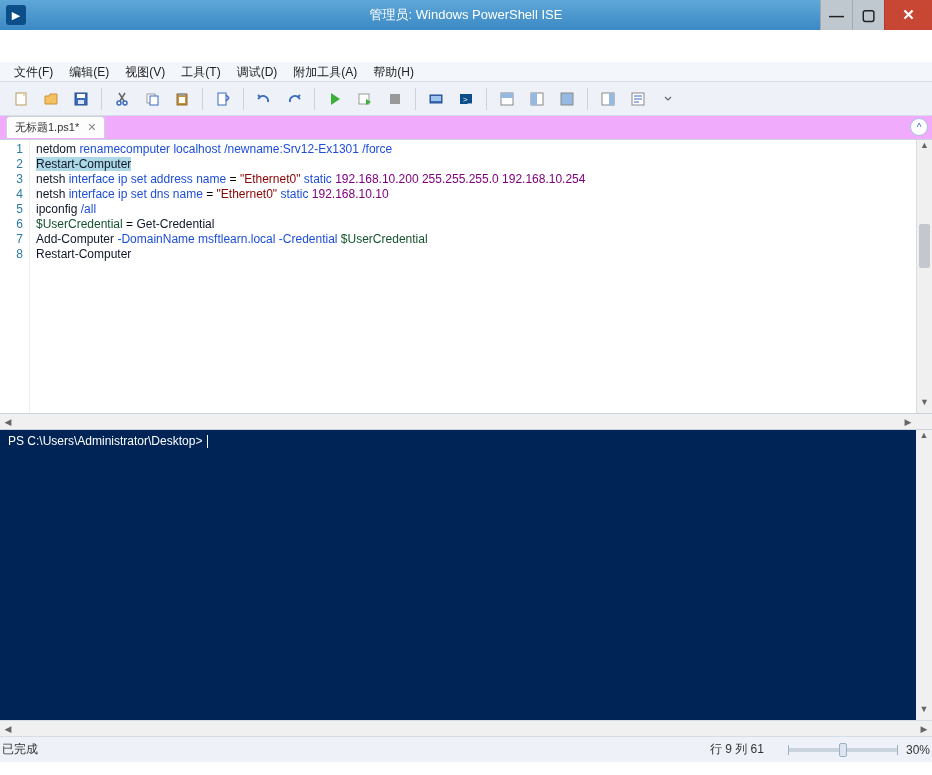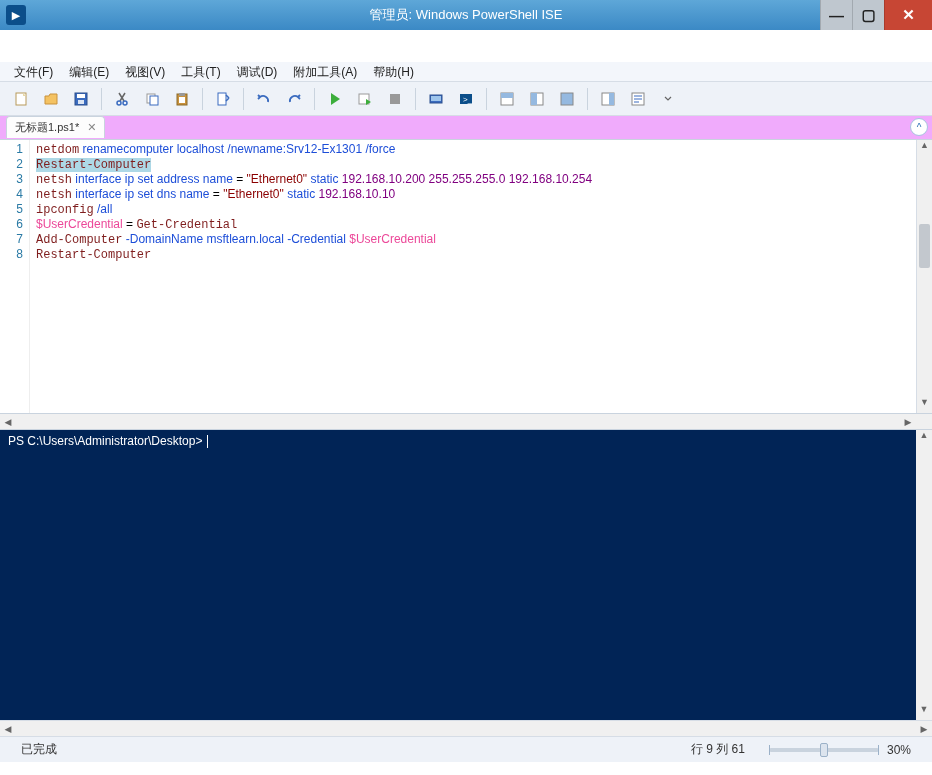--- a/index.html
+++ b/index.html
@@ -24,45 +24,45 @@
 .tabstrip { height:24px; background:#f0abfc; border-bottom:1px solid #c9d3de; display:flex; align-items:flex-start; padding-left:6px; position:relative;}
 .tab { height:22px; background:#fdfdfd; border:1px solid #c9d3de; border-bottom:none; border-radius:4px 4px 0 0; padding:0 8px; display:flex; align-items:center; font-size:11px; color:#333;}
 .tab .x { margin-left:8px; color:#888; font-size:11px;}
 .collapse-btn { position:absolute; right:4px; top:2px; width:18px; height:18px; border:1px solid #a9c3e0; border-radius:9px; display:flex; align-items:center; justify-content:center; background:#fff; font-size:10px; color:#2a6fb5;}
 
 .editor { height:274px; display:flex; position:relative; border-bottom:1px solid #c9d3de; background:#fff; font-family:"NSimSun","Consolas",monospace; font-size:12px; }
 .gutter { width:30px; background:#fff; color:#2a7aa5; text-align:right; padding:2px 6px 0 0; user-select:none; border-right:1px solid #eee;}
 .gutter div { height:15px; line-height:15px;}
 .code { flex:1; padding:2px 0 0 6px; white-space:pre; line-height:15px; color:#000; overflow:hidden;}
 .code .ln { height:15px;}
-.kw { color:#7f1d1d;font-family:Liberation Mono, monospace;}
+.kw { color:#0f172a;}
 .arg { color:#1d4ed8;}
 .str { color:#8b0000;}
 .pur { color:#800080;}
-.var { color:#ec4899;}
+.var { color:#14532d;}
 .hl { background:#add8e6;}
 .escroll-v { position:absolute; right:0; top:0; width:16px; height:100%; background:#f0f0f0; border-left:1px solid #d6dde6;}
 .escroll-v .thumb { position:absolute; left:2px; right:2px; top:84px; height:44px; background:#c3c8ce; border-radius:2px;}
 .escroll-v .arrow { position:absolute; left:0; right:0; height:16px; text-align:center; font-size:9px; color:#666;}
 .escroll-v .arrow.up{ top:0;} .escroll-v .arrow.dn{ bottom:0;}
 .escroll-h { height:16px; background:#f0f0f0; border-bottom:1px solid #c9d3de; position:relative;}
 .escroll-h .arrow { position:absolute; top:0; bottom:0; width:16px; text-align:center; font-size:9px; color:#666; line-height:16px;}
 .escroll-h .arrow.l{left:0;} .escroll-h .arrow.r{right:16px;}
 
 .console { height:290px; background:#012456; color:#fff; font-family:"NSimSun","Consolas",monospace; font-size:12px; padding:4px 8px; position:relative; overflow:hidden;}
 .console .cursor { display:inline-block; width:1px; height:13px; background:#fff; vertical-align:middle; margin-left:1px;}
 .cscroll-v { position:absolute; right:0; top:0; width:16px; height:100%; background:#f0f0f0;}
 .cscroll-v .arrow { position:absolute; left:0; right:0; height:16px; text-align:center; font-size:9px; color:#666;}
 .cscroll-v .arrow.up{top:0;} .cscroll-v .arrow.dn{bottom:0;}
 
 .console-hscroll { height:16px; background:#f0f0f0; border-top:1px solid #d6dde6; position:relative;}
 .console-hscroll .arrow { position:absolute; top:0; bottom:0; width:16px; text-align:center; font-size:9px; color:#666; line-height:16px;}
 .console-hscroll .arrow.l{left:0;} .console-hscroll .arrow.r{right:0;}
 
-.statusbar { height:26px; background:#eef2f8; border-top:1px solid #d6dde6; display:flex; align-items:center; font-size:12px; color:#333; padding:0 21px;}
+.statusbar { height:26px; background:#eef2f8; border-top:1px solid #d6dde6; display:flex; align-items:center; font-size:12px; color:#333; padding:0 2px;}
 .statusbar .spacer { flex:1;}
 .zoom { display:flex; align-items:center; gap:8px;}
 .slider { width:110px; height:4px; background:#c9d3de; position:relative; border-radius:2px;}
 .slider .knob { position:absolute; left:50%; top:-5px; width:8px; height:14px; background:#dce4ee; border:1px solid #9bb1c8; border-radius:2px; transform:translateX(-50%);}
 .slider .tick { position:absolute; top:-3px; width:1px; height:10px; background:#9bb1c8;}
 .slider .tick.l{left:0;} .slider .tick.r{right:0;} .slider .tick.c{left:50%;}
 
 svg { display:block; }
 </style>
 </head>

